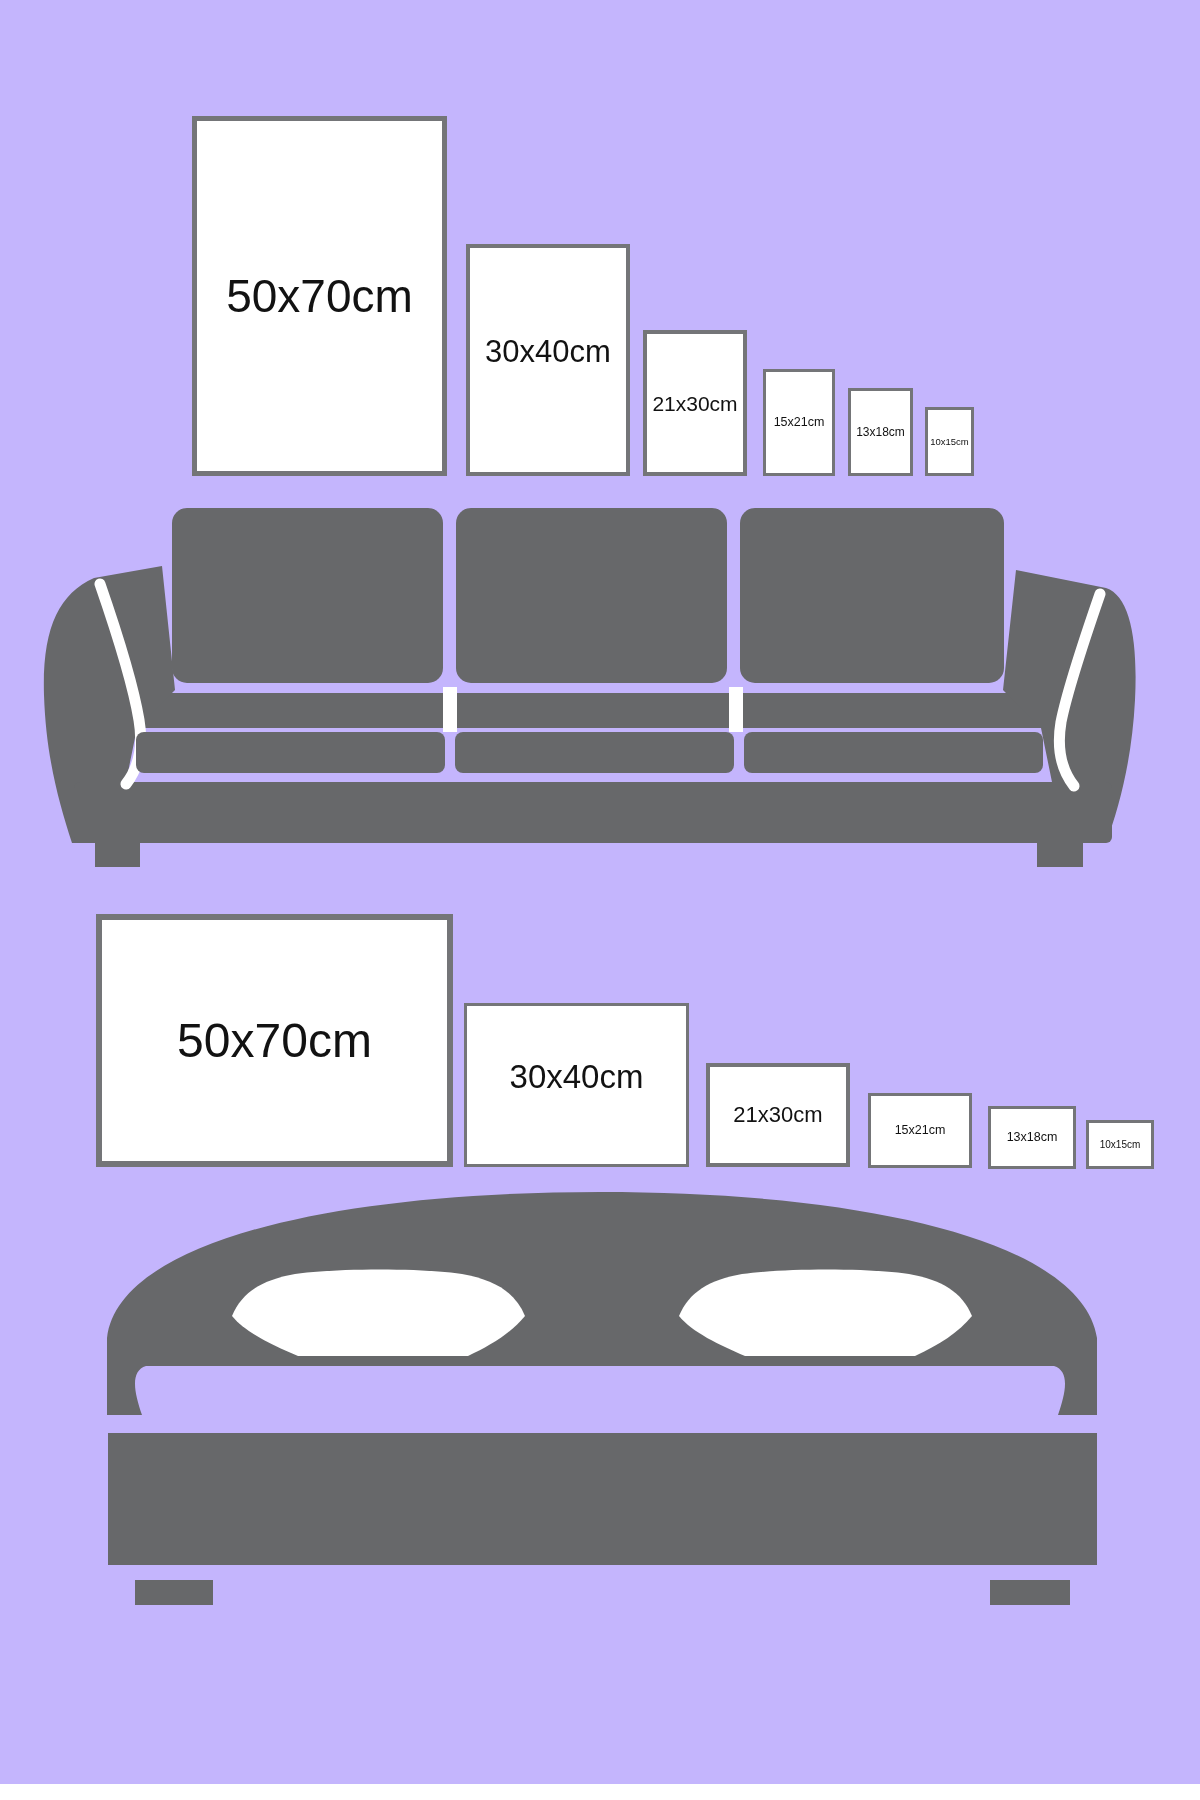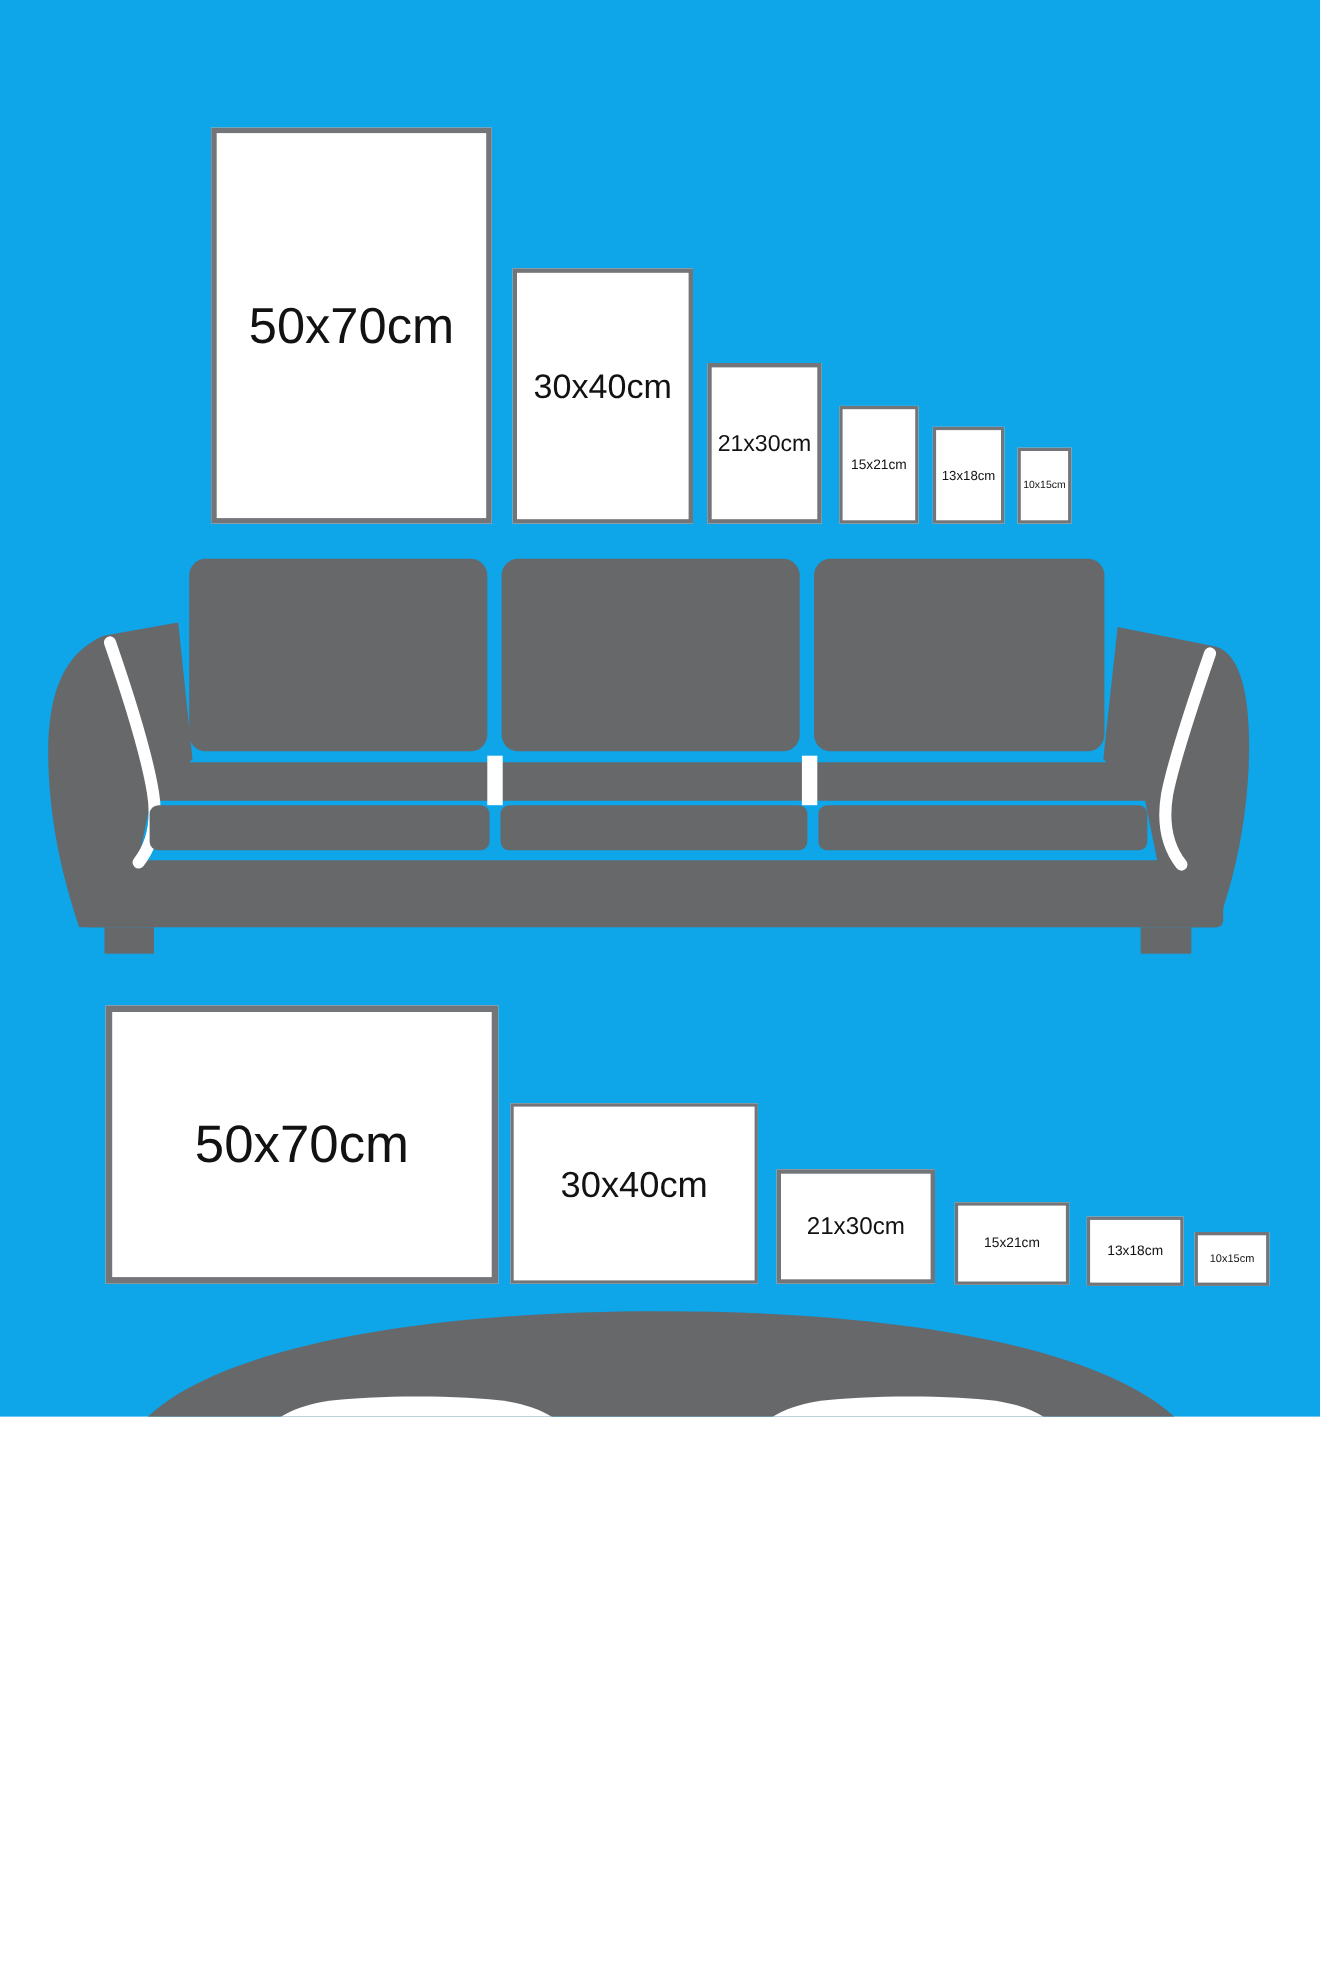--- a/index.html
+++ b/index.html
@@ -1,17 +1,17 @@
 <!DOCTYPE html>
 <html><head>
 <meta charset="utf-8">
 <style>
   html,body { margin:0; padding:0; background:#ffffff; }
   .canvas {
-    position:relative; width:1200px; height:1288px; background:#0ea5e9;
+    position:relative; width:1200px; height:1784px; background:#c4b5fd;
     font-family:"Liberation Sans", sans-serif; overflow:hidden;
   }
   .frame {
     position:absolute; box-sizing:border-box; background:#ffffff;
     border-style:solid; border-color:#747578;
     display:flex; align-items:center; justify-content:center;
     color:#121212; line-height:1; white-space:nowrap;
   }
   .frame .lbl { display:block; }
   .raise .lbl { transform:translateY(-9px);text-align:right; }

